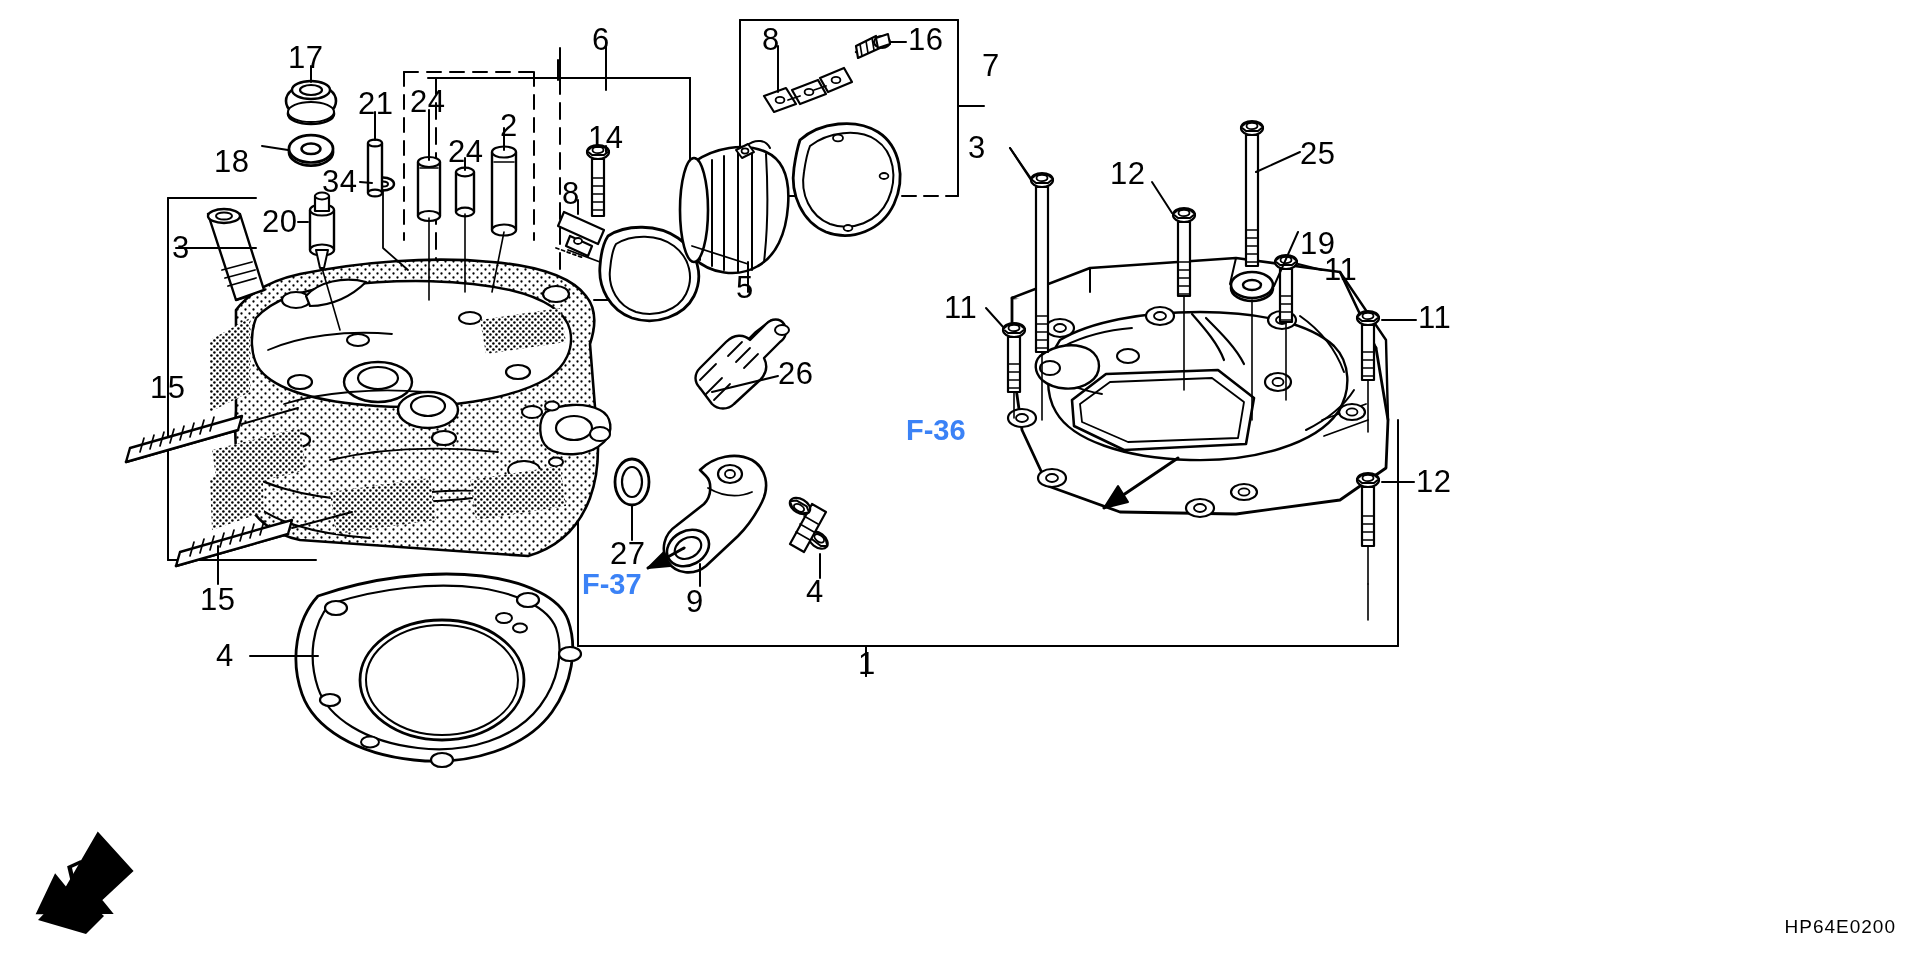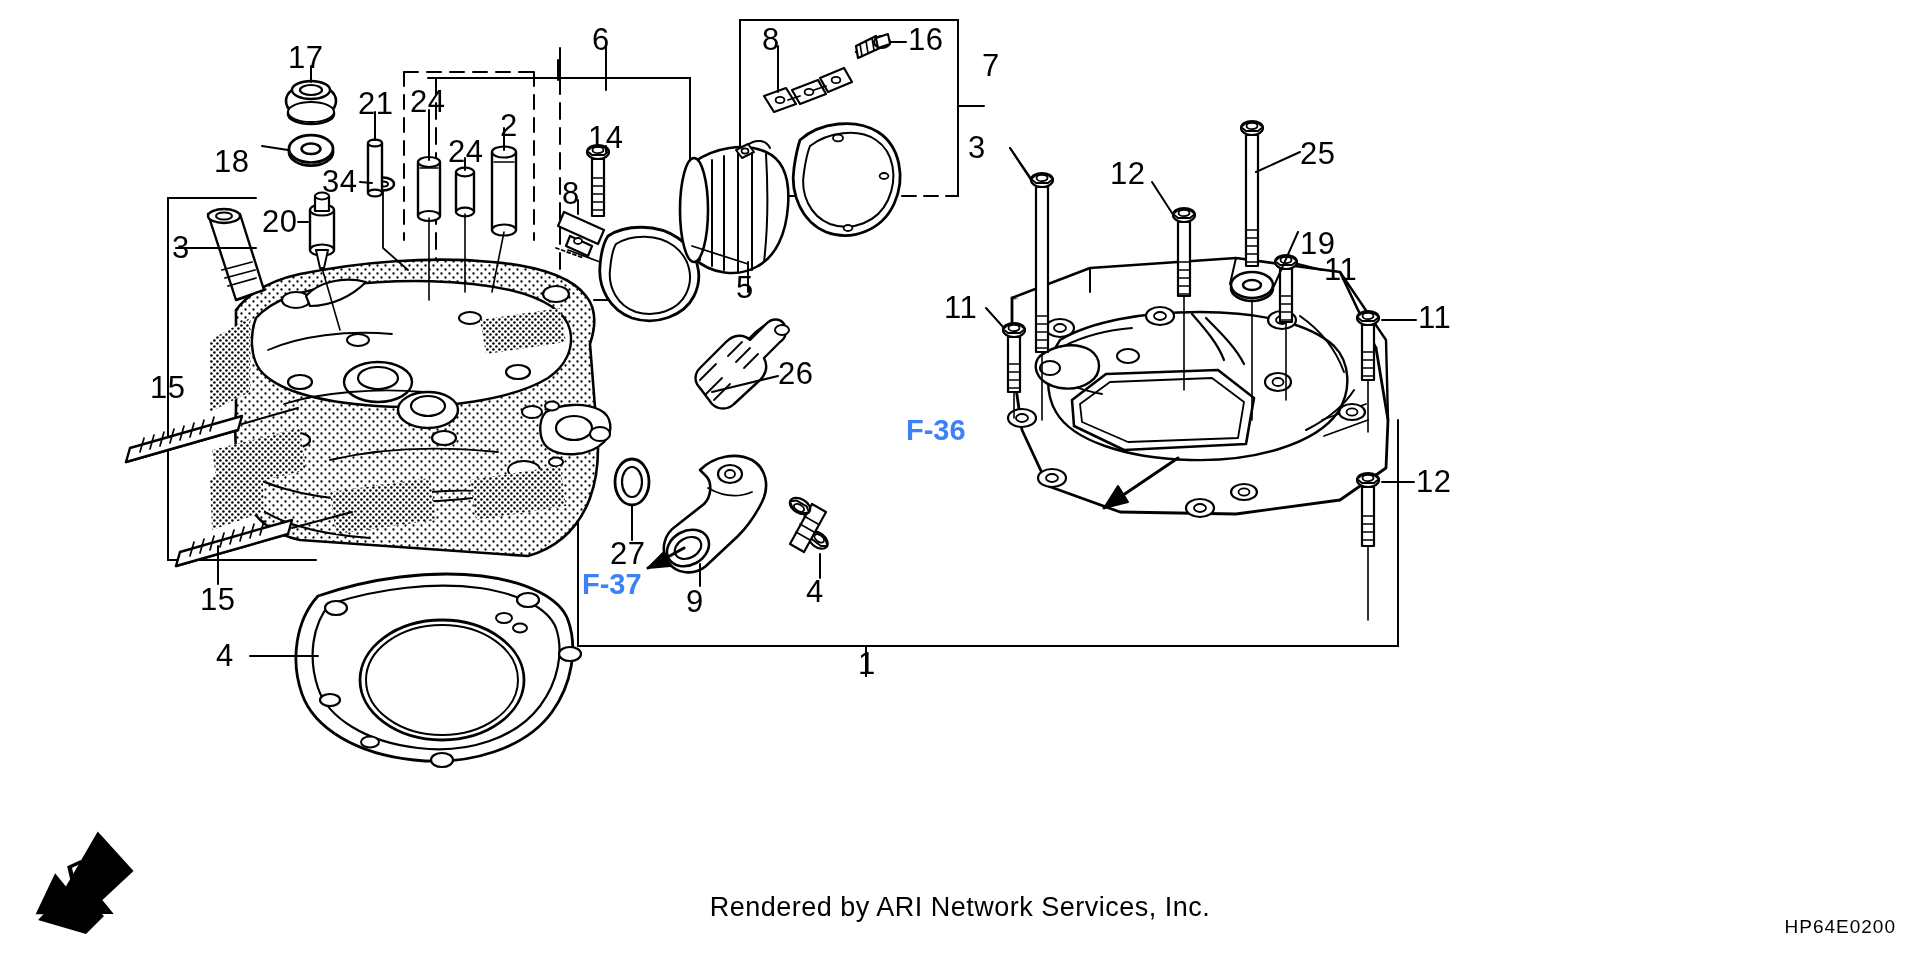--- a/index.html
+++ b/index.html
@@ -542,16 +542,15 @@
   <div class="callout" style="left:322px;top:166px;">34</div>
   <div class="callout" style="left:610px;top:538px;">27</div>
   <div class="callout" style="left:410px;top:86px;">24</div>
   <div class="callout" style="left:448px;top:136px;">24</div>
   <div class="callout" style="left:1300px;top:138px;">25</div>
   <div class="callout" style="left:778px;top:358px;">26</div>
 
   <div class="xref" style="left:906px;top:414px;">F-36</div>
   <div class="xref" style="left:582px;top:568px;">F-37</div>
 
-  <div class="footer-credit">Rendered by ARI Network Services, Inc.</div>
   <div class="diagram-id">HP64E0200</div>
 
 </div>
 
 </body></html>

